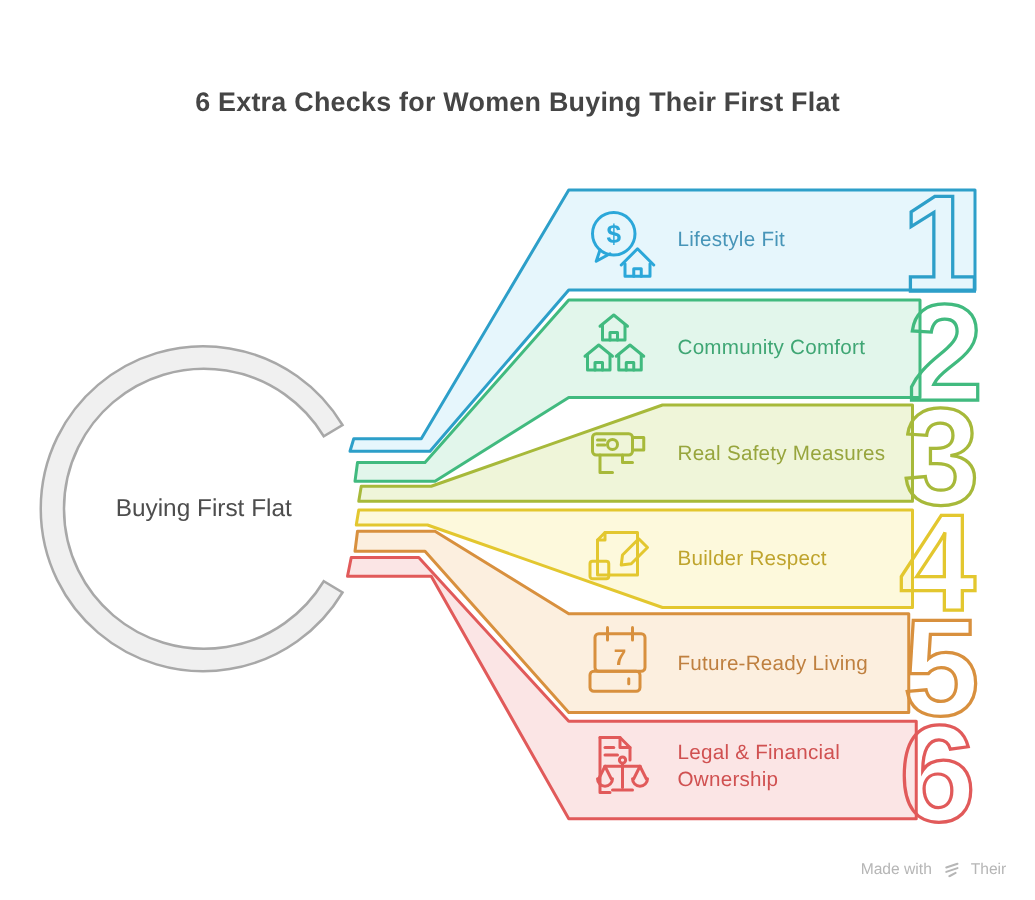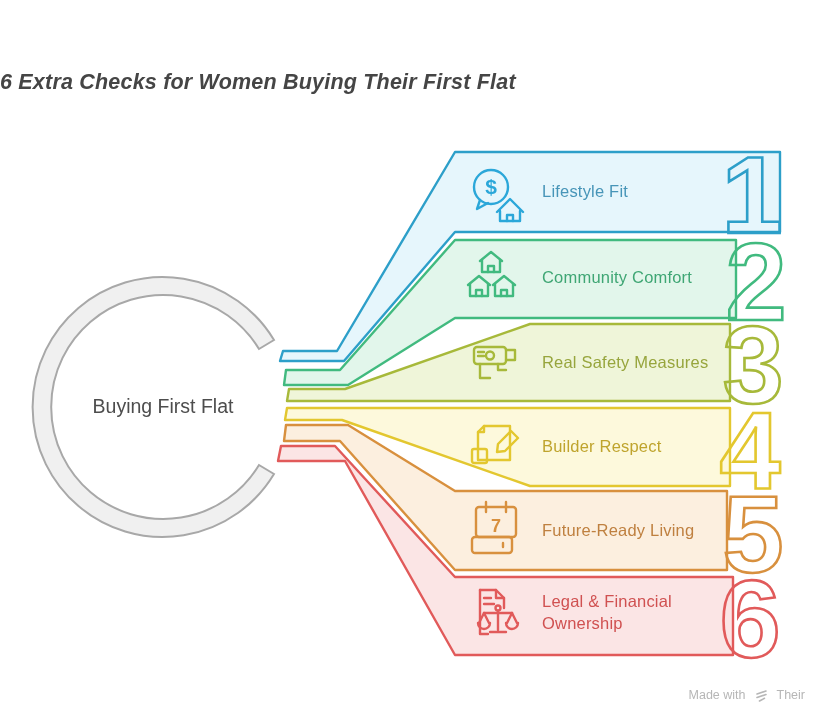--- a/index.html
+++ b/index.html
@@ -2,23 +2,22 @@
 <html><head>
 <meta charset="utf-8">
 <style>
   html,body{margin:0;padding:0;background:#ffffff;}
   .canvas{
     position:relative;width:828px;height:720px;background:#ffffff;
     font-family:"Liberation Sans",sans-serif;overflow:hidden;
   }
   .title{
     position:absolute;top:70px;left:0;width:828px;margin:0;
-    font-size:21.5px;font-weight:700;color:#454545;
+    text-align:center;font-size:21.5px;font-weight:700;color:#454545;
     letter-spacing:0.2px;
-    font-style:italic;
   }
   .diagram{position:absolute;top:0;left:0;}
   .band{stroke-width:2.4;stroke-linejoin:round;}
   .icon{fill:none;stroke-width:2.4;stroke-linecap:round;stroke-linejoin:round;}
   .icon-glyph{stroke:none;font-family:"Liberation Sans",sans-serif;font-weight:700;}
   .branch-label{font-size:16.5px;font-weight:400;letter-spacing:0.2px;}
   .center-label{font-size:19.5px;fill:#4d4d4d;text-anchor:middle;}
   .big-number{
     font-family:"Liberation Sans",sans-serif;font-weight:700;font-size:110px;
     fill:none;stroke-width:2.6;text-anchor:middle;

